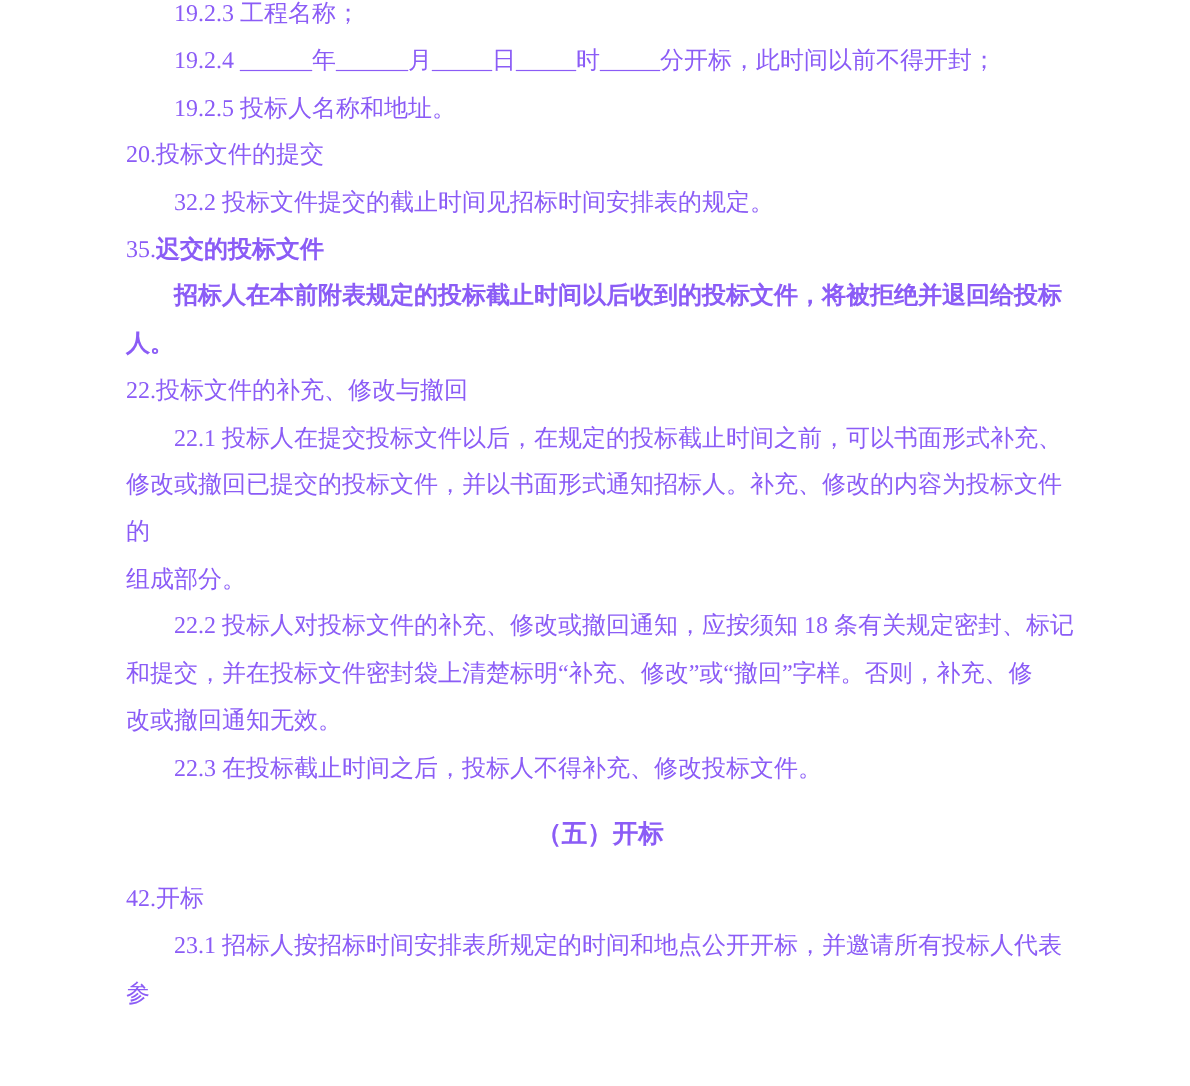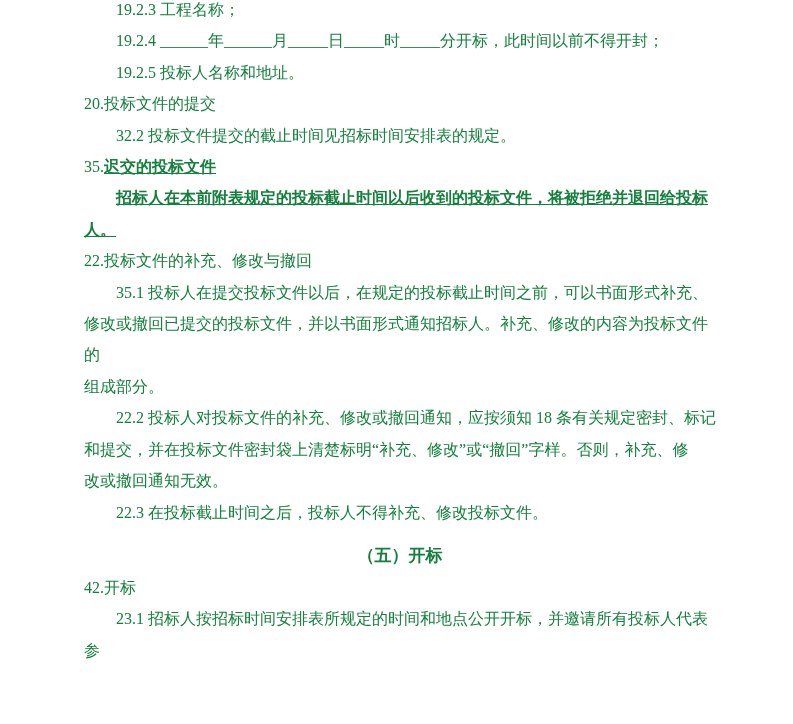--- a/index.html
+++ b/index.html
@@ -5,45 +5,44 @@
   html, body {
     margin: 0;
     padding: 0;
     background: #ffffff;
   }
   .page {
     position: relative;
     width: 793px;
     height: 724px;
     background: #ffffff;
-    color: #15803d;
+    color: #8b5cf6;
     font-family: "Liberation Serif", "DejaVu Serif", serif;
     font-size: 16px;
     line-height: 31.4px;
     overflow: hidden;
   }
   .content {
     margin-top: -6px;
     padding-left: 84px;
     padding-right: 77px;
   }
   .para {
     margin: 0;
     white-space: pre-wrap;
     word-break: break-all;
   }
   .indent {
     text-indent: 2em;
   }
   .bold {
     font-weight: bold;
-    text-decoration: underline;
   }
   .section-title {
-    margin: 12px 0 0 0;
+    margin: 12px 0 12px 0;
     text-align: center;
     font-weight: bold;
     font-size: 17px;
     line-height: 32px;
     white-space: pre-wrap;
   }
 </style>
 </head>
 <body>
 
@@ -62,21 +61,21 @@
     <p class="para indent">32.2 投标文件提交的截止时间见招标时间安排表的规定。</p>
 
 
     <p class="para"><span>35.</span><span class="bold">迟交的投标文件</span></p>
 
     <p class="para indent bold">招标人在本前附表规定的投标截止时间以后收到的投标文件，将被拒绝并退回给投标
 人。</p>
 
     <p class="para">22.投标文件的补充、修改与撤回</p>
 
-    <p class="para indent">35.1 投标人在提交投标文件以后，在规定的投标截止时间之前，可以书面形式补充、
+    <p class="para indent">22.1 投标人在提交投标文件以后，在规定的投标截止时间之前，可以书面形式补充、
 修改或撤回已提交的投标文件，并以书面形式通知招标人。补充、修改的内容为投标文件的
 组成部分。</p>
 
     <p class="para indent">22.2 投标人对投标文件的补充、修改或撤回通知，应按须知 18 条有关规定密封、标记
 和提交，并在投标文件密封袋上清楚标明“补充、修改”或“撤回”字样。否则，补充、修
 改或撤回通知无效。</p>
 
     <p class="para indent">22.3 在投标截止时间之后，投标人不得补充、修改投标文件。</p>
 
     <p class="section-title">（五）开标</p>

